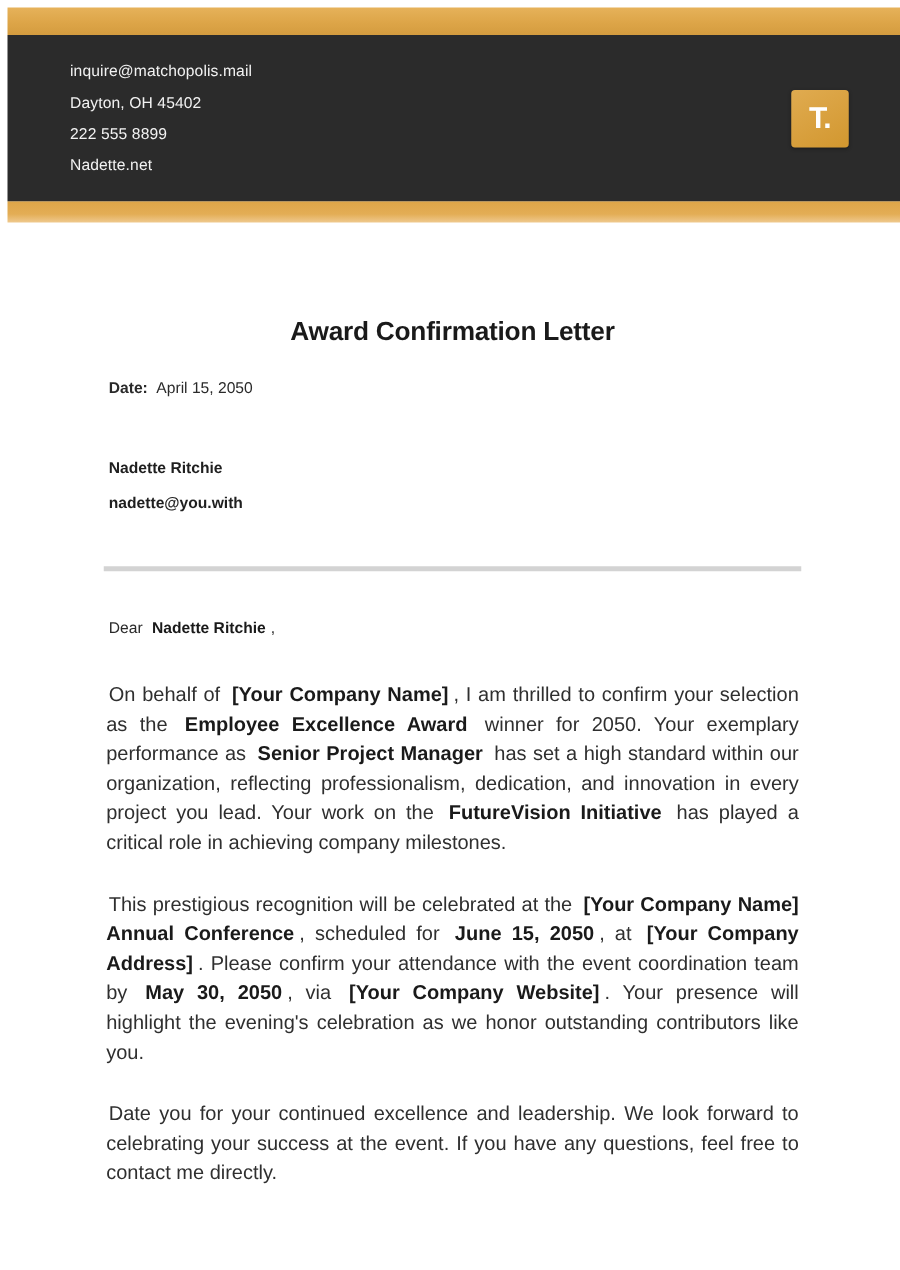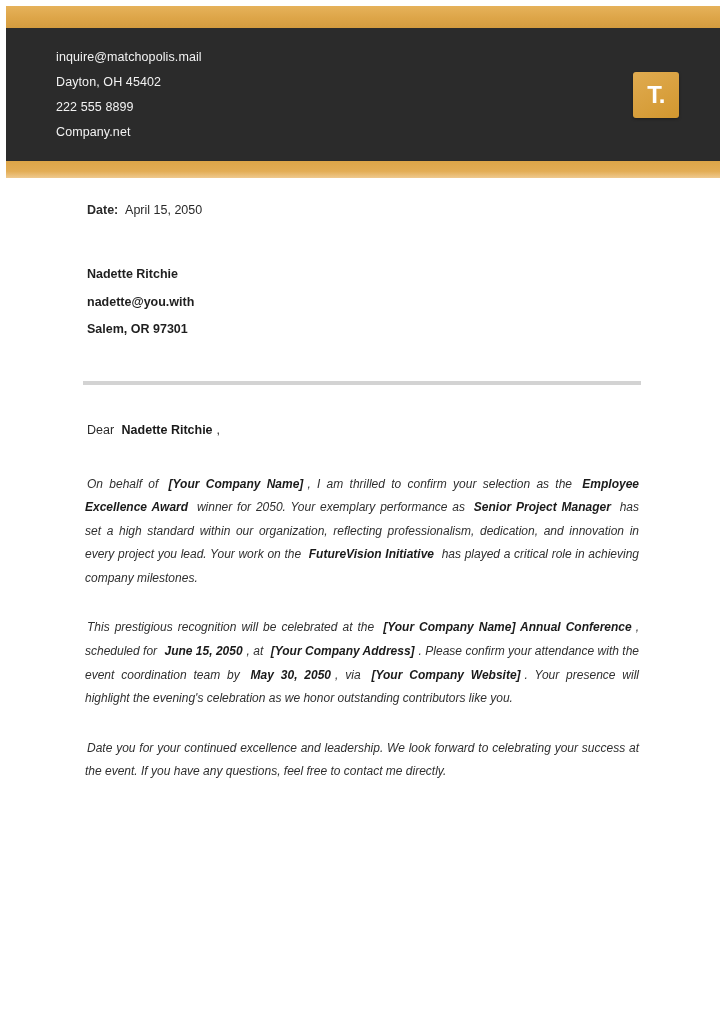--- a/index.html
+++ b/index.html
@@ -118,25 +118,24 @@
     margin-top: 34px;
     font-size: 12.5px;
     line-height: 18px;
     color: #2a2a2a;
   }
 
   .salutation b { font-weight: 700; color: #1a1a1a; }
 
   .para {
     margin-top: 30px;
-    font-size: 12px;
+    font-size: 16px;
     line-height: 23.6px;
     text-align: justify;
     color: #2f2f2f;
-    font-style: italic;
   }
 
   .para b { font-weight: 700; color: #1a1a1a; }
 
   .para.p-gap { margin-top: 22px; }
 
   .closing {
     margin-top: 32px;
     font-size: 12.5px;
     line-height: 18px;
@@ -149,43 +148,43 @@
 <div class="letterhead">
 
   <div class="gold-band-top"></div>
 
   <div class="header-dark">
 
     <div class="contact-block">
       <div class="contact-line">inquire@matchopolis.mail</div>
       <div class="contact-line">Dayton, OH 45402</div>
       <div class="contact-line">222 555 8899</div>
-      <div class="contact-line">Company.net</div>
+      <div class="contact-line">Nadette.net</div>
     </div>
 
     <div class="logo-badge">
       <span class="logo-glyph">T.</span>
     </div>
 
   </div>
 
   <div class="gold-band-bottom"></div>
 </div>
 
 <div class="page">
 
+  <div class="doc-title">Award Confirmation Letter</div>
 
   <div class="date-line">
     <span class="lbl">Date:</span><span> April 15, 2050</span>
   </div>
 
   <div class="recipient">
     <div>Nadette Ritchie</div>
     <div>nadette@you.with</div>
-    <div>Salem, OR 97301</div>
   </div>
 
   <div class="divider"></div>
 
   <div class="salutation"><span>Dear </span><b>Nadette Ritchie</b><span>,</span></div>
 
   <div class="para"><span>On behalf of </span><b>[Your Company Name]</b><span>, I am thrilled to confirm your selection as the </span><b>Employee Excellence Award</b><span> winner for 2050. Your exemplary performance as </span><b>Senior Project Manager</b><span> has set a high standard within our organization, reflecting professionalism, dedication, and innovation in every project you lead. Your work on the </span><b>FutureVision Initiative</b><span> has played a critical role in achieving company milestones.</span></div>
 
   <div class="para p-gap"><span>This prestigious recognition will be celebrated at the </span><b>[Your Company Name] Annual Conference</b><span>, scheduled for </span><b>June 15, 2050</b><span>, at </span><b>[Your Company Address]</b><span>. Please confirm your attendance with the event coordination team by </span><b>May 30, 2050</b><span>, via </span><b>[Your Company Website]</b><span>. Your presence will highlight the evening's celebration as we honor outstanding contributors like you.</span></div>
 

